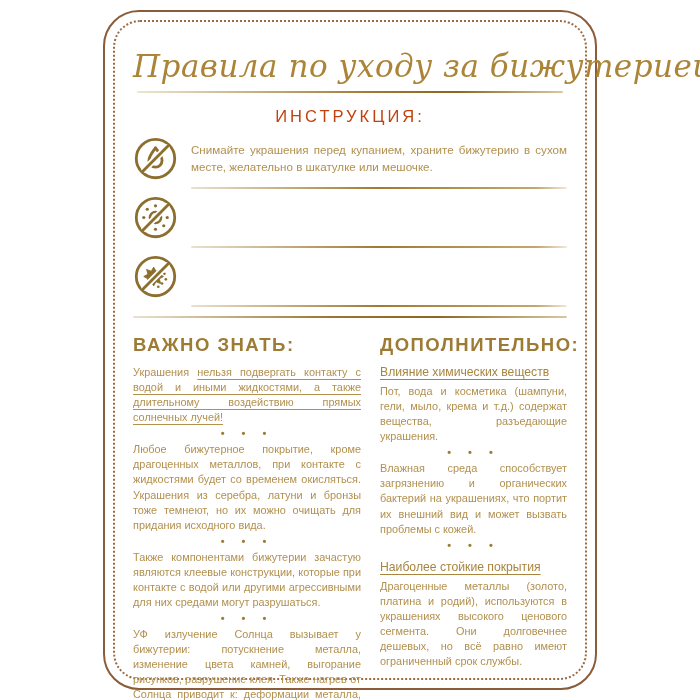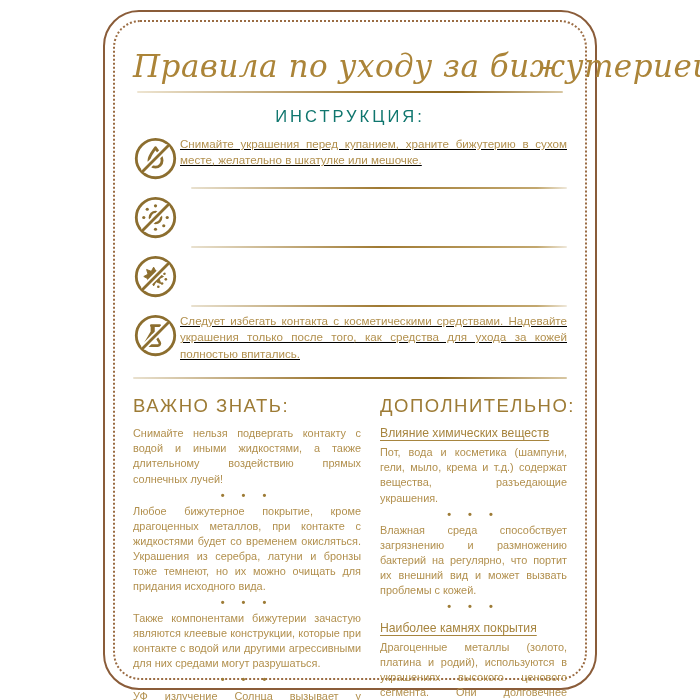--- a/index.html
+++ b/index.html
@@ -24,48 +24,48 @@
     margin-top:12px;text-align:center;
     font-family:"DejaVu Serif", serif;font-style:italic;font-weight:500;
     font-size:31px;color:#ab8438;letter-spacing:.5px;white-space:nowrap;
   }
   .title-rule{
     height:2px;margin:7px 4px 0 4px;border-radius:2px;
     background:linear-gradient(90deg,#eee5d2 0%,#a07a33 55%,#8d671f 75%,#d8c7a2 100%);
   }
   .instr-heading{
     margin:14px 0 4px 0;text-align:center;
-    font-size:16.5px;letter-spacing:3px;color:#0f766e;font-weight:500;
+    font-size:16.5px;letter-spacing:3px;color:#c2410c;font-weight:500;
   }
   .rows{margin-top:2px;}
-  .row{display:flex;gap:2px;padding:6px 0;text-decoration:underline;}
+  .row{display:flex;align-items:center;gap:13px;padding:6px 0;}
   .row .icon{flex:0 0 45px;width:45px;height:45px;}
   .row-text{
     font-size:11.6px;line-height:1.42;text-align:justify;color:#b2904e;
   }
   .row-divider{
     height:2px;margin-left:58px;border-radius:2px;
     background:linear-gradient(90deg,#e9e1cf 0%,#a07a33 50%,#c3a86f 92%,#efe8da 100%);
   }
   .main-divider{
     height:2px;margin-top:9px;border-radius:2px;
     background:linear-gradient(90deg,#e9e1cf 0%,#9c7631 45%,#8d671f 70%,#d8c7a2 100%);
   }
   .columns{display:flex;gap:19px;margin-top:6px;}
   .col-left{flex:0 0 228px;width:228px;}
   .col-right{flex:1;min-width:0;}
   .col-heading{
     margin:10px 0 9px 0;font-size:18.5px;letter-spacing:1.5px;
-    color:#9d7b35;font-weight:400;white-space:nowrap;
+    color:#9d7b35;font-weight:700;white-space:nowrap;
   }
   .para{
     margin:0;font-size:10.9px;line-height:1.38;text-align:justify;color:#b2904e;
   }
   .para .ul{
-    text-decoration-thickness:1px;text-underline-offset:2.5px;
+    text-decoration:underline;text-decoration-thickness:1px;text-underline-offset:2.5px;
   }
   .dots{
     margin:2px 0;text-align:center;color:#9d7b35;font-size:11px;
     letter-spacing:7px;font-weight:bold;line-height:1.2;
   }
   .subsection{margin:0;}
   .sub-title{
     margin:8px 0 5px 0;font-size:12.2px;color:#a7853f;font-weight:400;
     text-decoration:underline;text-decoration-thickness:1px;text-underline-offset:3px;
   }
@@ -136,61 +136,53 @@
             <circle cx="33.5" cy="21" r="1.4"></circle>
               <circle cx="35" cy="27" r="1.4"></circle>
             <circle cx="31" cy="31.5" r="1.4"></circle>
               <circle cx="27" cy="35" r="1.4"></circle>
           </g>
           <use href="#def-slash"></use>
         </svg>
       </div>
       <div class="row-divider"></div>
 
-      <div class="row">
-        <svg class="icon" viewBox="0 0 48 48">
-          <use href="#def-circle-slash"></use>
-          <path d="M19.5 13.5 h9 M21.8 13.5 v6.6 l6.6 11.3 a2.3 2.3 0 0 1 -2 3.4 h-10.8 a2.3 2.3 0 0 1 -2 -3.4 l6.6 -11.3 v-6.6" fill="none" stroke="#8c6e2f" stroke-width="2.8" stroke-linecap="round" stroke-linejoin="round"></path>
-          <use href="#def-slash"></use>
-        </svg>
-        <div class="row-text">Следует избегать контакта с косметическими средствами. Надевайте украшения только после того, как средства для ухода за кожей полностью впитались.</div>
-      </div>
     </div>
 
     <div class="main-divider"></div>
 
     <div class="columns">
 
       <div class="col-left">
         <div class="col-heading">ВАЖНО ЗНАТЬ:</div>
-        <p class="para"><span>Снимайте </span><span class="ul">нельзя подвергать контакту с водой и иными жидкостями, а также длительному воздействию прямых солнечных лучей!</span></p>
+        <p class="para"><span>Украшения </span><span class="ul">нельзя подвергать контакту с водой и иными жидкостями, а также длительному воздействию прямых солнечных лучей!</span></p>
         <div class="dots">• • •</div>
         <p class="para">Любое бижутерное покрытие, кроме драгоценных металлов, при контакте с жидкостями будет со временем окисляться. Украшения из серебра, латуни и бронзы тоже темнеют, но их можно очищать для придания исходного вида.</p>
         <div class="dots">• • •</div>
         <p class="para">Также компонентами бижутерии зачастую являются клеевые конструкции, которые при контакте с водой или другими агрессивными для них средами могут разрушаться.</p>
         <div class="dots">• • •</div>
         <p class="para">УФ излучение Солнца вызывает у бижутерии: потускнение металла, изменение цвета камней, выгорание рисунков, разрушение клея. Также нагрев от Солнца приводит к: деформации металла, трещинам в камнях и дефектам органических материалов (янтарь, жемчуг, коралл).</p>
       </div>
 
       <div class="col-right">
         <div class="col-heading">ДОПОЛНИТЕЛЬНО:</div>
 
         <div class="subsection">
           <div class="sub-title">Влияние химических веществ</div>
           <p class="para">Пот, вода и косметика (шампуни, гели, мыло, крема и т.д.) содержат вещества, разъедающие украшения.</p>
         </div>
         <div class="dots">• • •</div>
 
         <div class="subsection">
-          <p class="para">Влажная среда способствует загрязнению и размножению бактерий на регулярно, что портит их внешний вид и может вызвать проблемы с кожей.</p>
+          <p class="para">Влажная среда способствует загрязнению и органических бактерий на украшениях, что портит их внешний вид и может вызвать проблемы с кожей.</p>
         </div>
         <div class="dots">• • •</div>
 
         <div class="subsection">
-          <div class="sub-title">Наиболее камнях покрытия</div>
+          <div class="sub-title">Наиболее стойкие покрытия</div>
           <p class="para">Драгоценные металлы (золото, платина и родий), используются в украшениях высокого ценового сегмента. Они долговечнее дешевых, но всё равно имеют ограниченный срок службы.</p>
         </div>
 
       </div>
     </div>
 
   </div>
 </div>
 
 </body></html>

